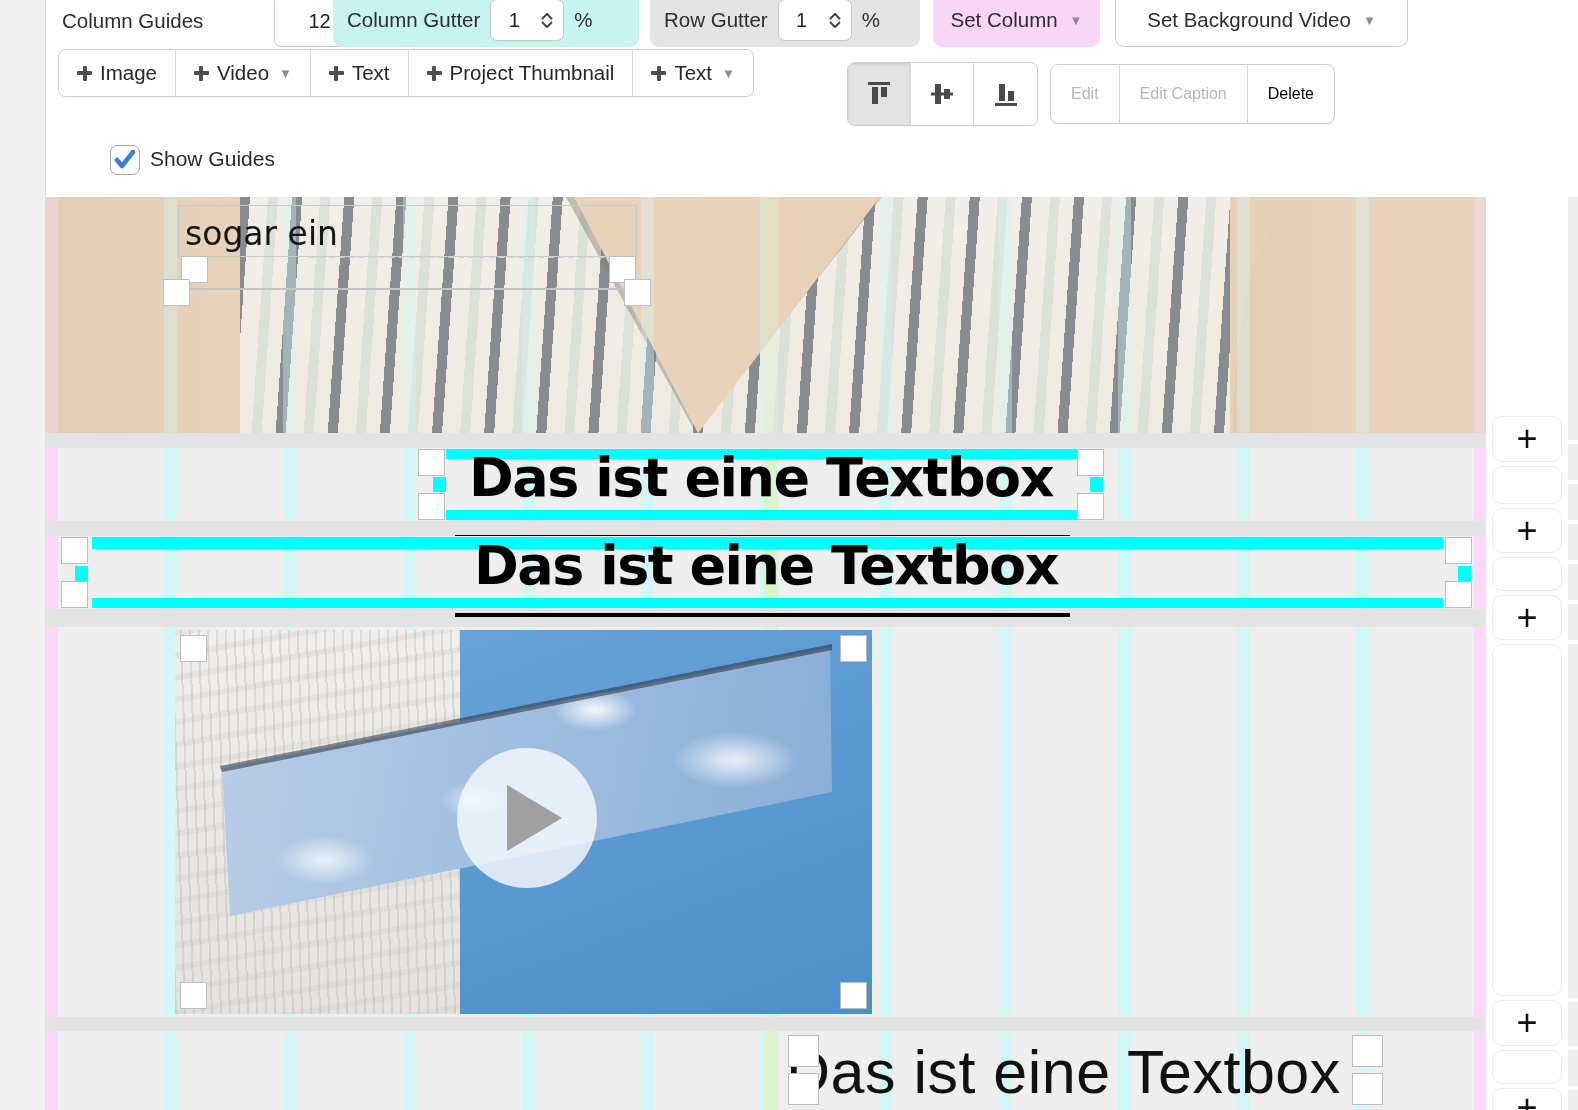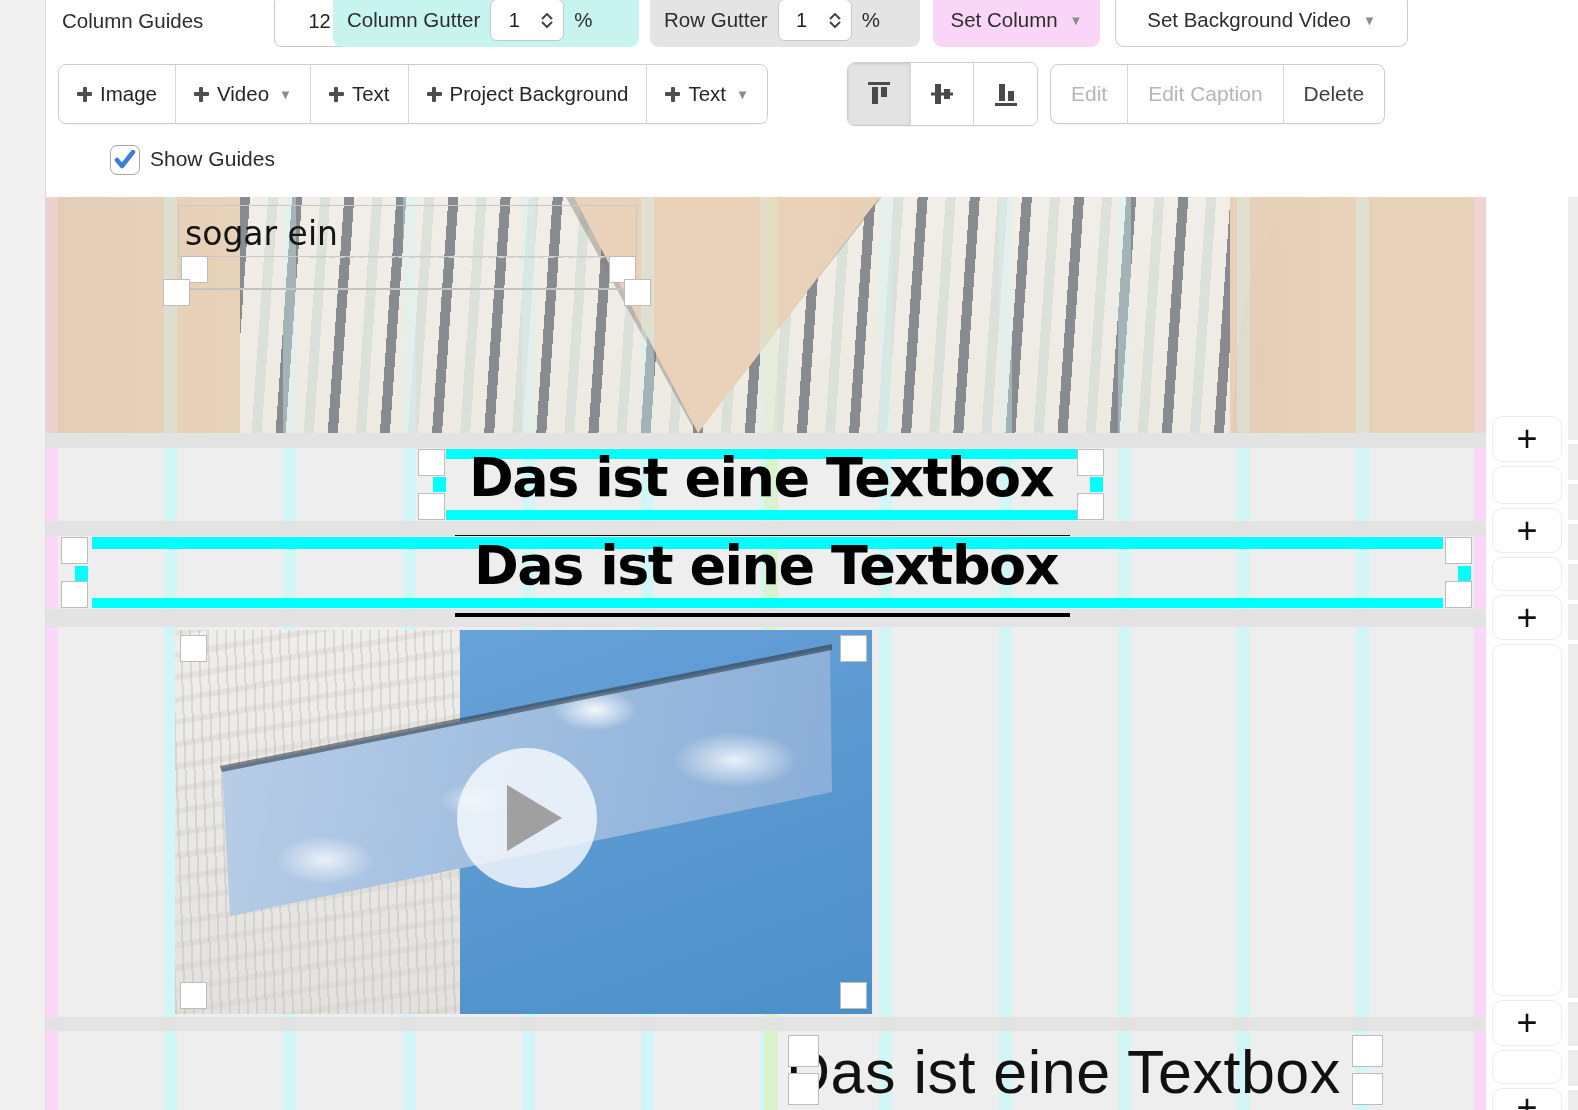--- a/index.html
+++ b/index.html
@@ -29,24 +29,24 @@
   .btn-group{position:absolute;display:flex;background:#fff;border:1px solid var(--bdr);border-radius:8px;overflow:hidden;box-shadow:0 1px 1px rgba(0,0,0,.04)}
   .btn{display:flex;align-items:center;justify-content:center;gap:8px;padding:0 18px;font-size:20.5px;color:#262626;border-right:1px solid #d7d7d7;background:#fff;height:100%}
   .btn:last-child{border-right:none}
   .plus{position:relative;width:15px;height:15px;flex:0 0 15px}
   .plus::before,.plus::after{content:"";position:absolute;background:#4e4e4e;border-radius:1px}
   .plus::before{left:0;top:5.5px;width:15px;height:4px}
   .plus::after{left:5.5px;top:0;width:4px;height:15px}
   .icon-btn{width:63px;display:flex;align-items:center;justify-content:center;border-right:1px solid #d7d7d7;background:#fff}
   .icon-btn:last-child{border-right:none}
   .icon-btn.sel{background:#e3e3e3;box-shadow:inset 0 1px 3px rgba(0,0,0,.12)}
-  .txtbtn{display:flex;align-items:center;justify-content:center;padding:0 20px;font-size:21px;border-right:1px solid #d7d7d7;height:100%}
+  .txtbtn{display:flex;align-items:center;justify-content:center;padding:0 20px;font-size:16px;border-right:1px solid #d7d7d7;height:100%}
   .txtbtn:last-child{border-right:none}
   .txtbtn.disabled{color:var(--dis)}
-  .txtbtn.dark{color:#404040}
+  .txtbtn.dark{color:#000000}
 
   .checkbox{position:absolute;left:64px;top:145px;width:30px;height:30px;background:#fff;border:1.5px solid #a6a6a6;border-radius:7px;display:flex;align-items:center;justify-content:center}
   .cb-label{position:absolute;left:104px;top:147px;font-size:21px;color:#2b2b2b}
 
   
   .canvas{position:absolute;left:46px;top:197px;width:1440px;height:913px;background:var(--gap)}
   .row{position:absolute;left:0;width:1440px;background:var(--row)}
   .guides{position:absolute;inset:0;pointer-events:none}
   .guides .gp{position:absolute;top:0;bottom:0;width:12px;background:var(--gpink)}
   .guides .gl{left:0}.guides .gr{right:0}
@@ -160,37 +160,37 @@
     <div class="chip" style="left:887px;width:167px;background:var(--chippink);justify-content:center">
       <span class="lbl">Set Column</span>
       <span class="dd">▼</span>
     </div>
 
     <div class="chip" style="left:1069px;width:293px;background:#fff;border:1px solid #cccccc;justify-content:center">
       <span class="lbl">Set Background Video</span>
       <span class="dd">▼</span>
     </div>
 
-    <div class="btn-group" style="left:12px;top:64px;height:60px">
+    <div class="btn-group" style="left:12px;top:49px;height:48px">
       <div class="btn">
         <span class="plus"></span>
         <span>Image</span>
       </div>
       <div class="btn">
         <span class="plus"></span>
         <span>Video</span>
         <span class="dd">▼</span>
       </div>
       <div class="btn">
         <span class="plus"></span>
         <span>Text</span>
       </div>
       <div class="btn">
         <span class="plus"></span>
-        <span>Project Background</span>
+        <span>Project Thumbnail</span>
       </div>
       <div class="btn">
         <span class="plus"></span>
         <span>Text</span>
         <span class="dd">▼</span>
       </div>
     </div>
 
     <div class="btn-group" style="left:801px;top:62px;height:64px">
       <div class="icon-btn sel">

